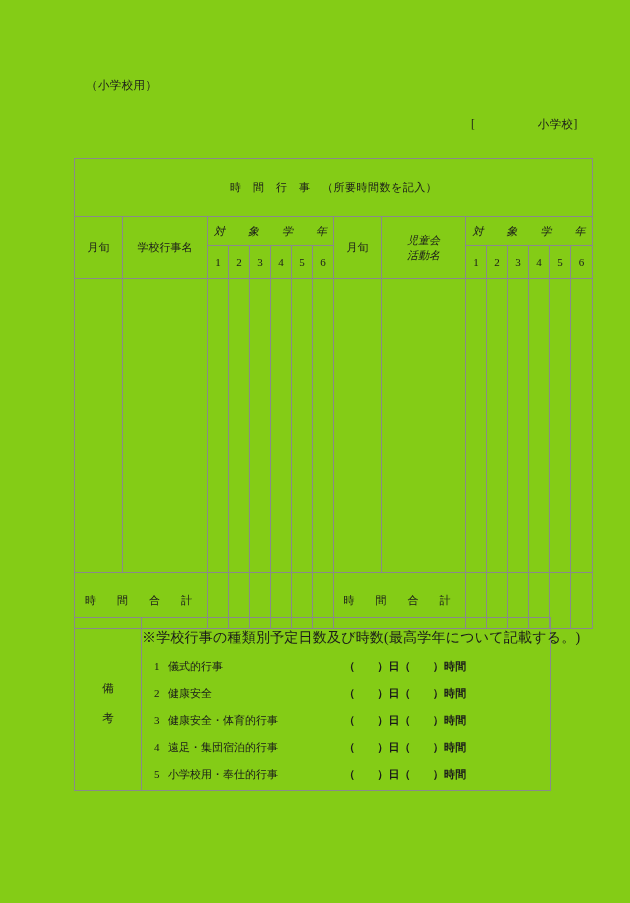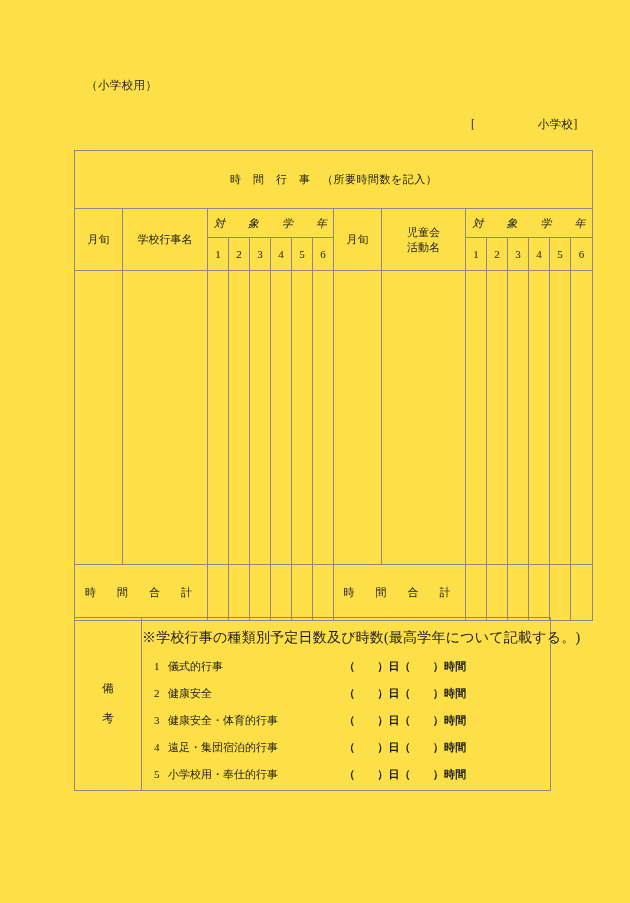--- a/index.html
+++ b/index.html
@@ -11,21 +11,21 @@
     width: 630px;
     height: 903px;
     position: relative;
     font-family: "Liberation Serif", "DejaVu Serif", serif;
     color: #1a1a1a;
     -webkit-font-smoothing: antialiased;
   }
   .page {
     position: absolute;
     inset: 0;
-    background: #fde047;
+    background: #84cc16;
   }
 
   
   .school-type {
     position: absolute;
     left: 86px;
     top: 78px;
     font-size: 11.5px;
     letter-spacing: 0.4px;
     white-space: nowrap;
@@ -41,21 +41,21 @@
   }
   .school-name-line .blank-gap {
     display: inline-block;
     width: 56px;
   }
 
   
   .form-table {
     position: absolute;
     left: 74px;
-    top: 150px;
+    top: 158px;
     width: 477px;
     border-collapse: collapse;
     table-layout: fixed;
   }
   .form-table td {
     border: 1px solid #8a8a8a;
     padding: 0;
     font-size: 11px;
     text-align: center;
     vertical-align: middle;
@@ -80,20 +80,21 @@
     padding-left: 6px;
     font-style: italic;
   }
   .hdr-grade {
     height: 32px;
     font-size: 11px;
   }
   .hdr-stack {
     line-height: 2.0;
     font-size: 11px;
+    font-style: italic;
   }
   .body-cell {
     height: 293px;
   }
   .total-cell {
     height: 55px;
     letter-spacing: 5px;
     padding-left: 5px;
     font-size: 11.5px;
   }

